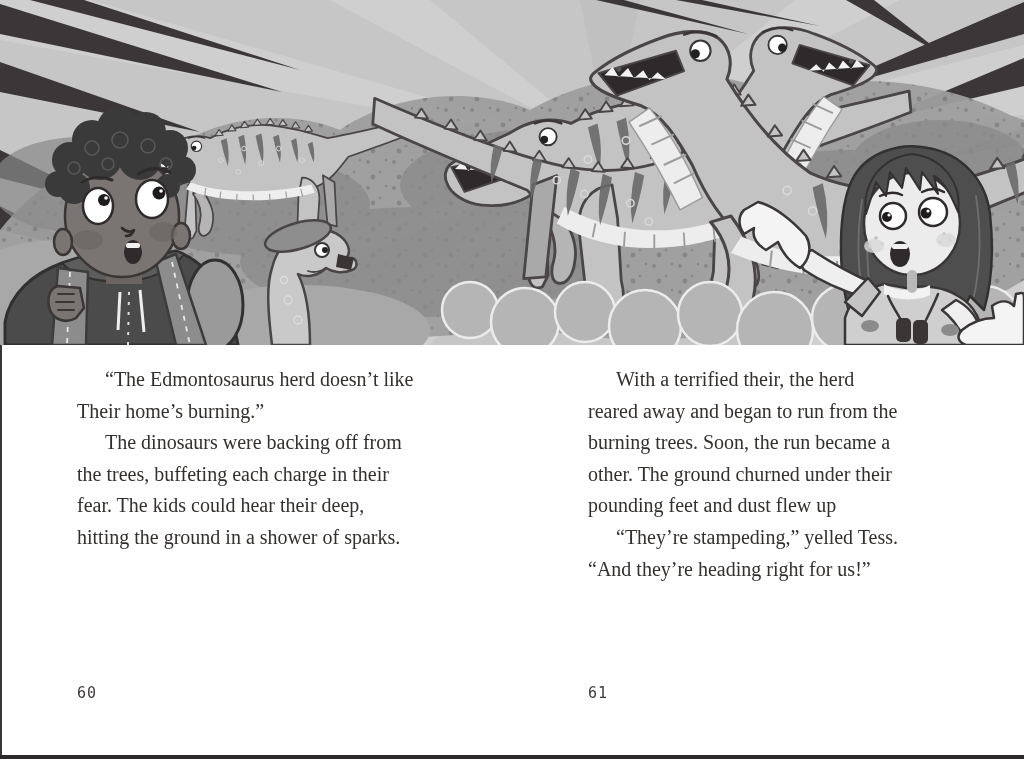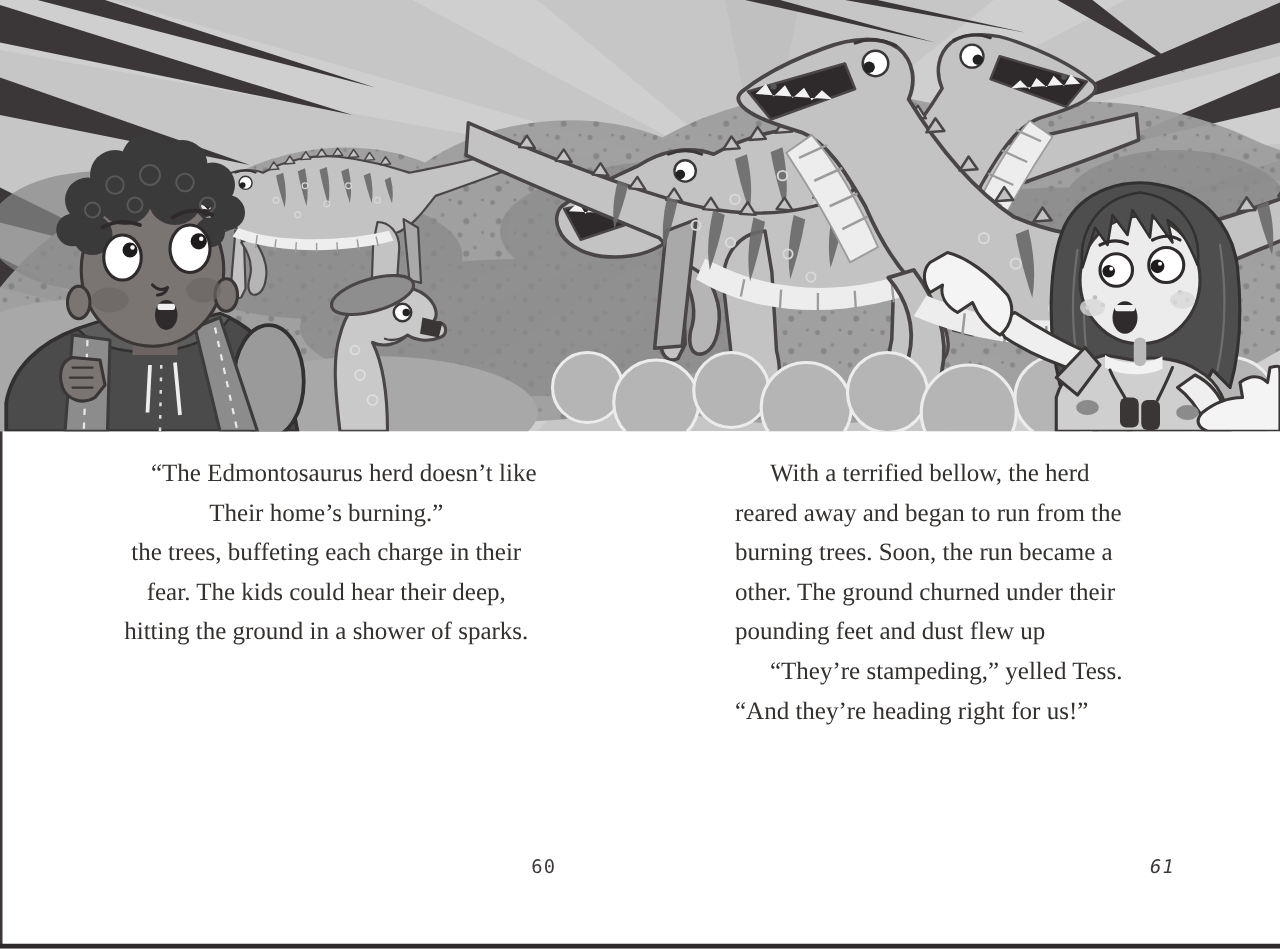--- a/index.html
+++ b/index.html
@@ -11,29 +11,29 @@
     background:var(--page_bg);overflow:hidden;
     font-family:"Liberation Serif",serif;
   }
   .illustration{position:absolute;top:0;left:0;width:1024px;height:345px;display:block;}
   .illustration path,.illustration ellipse,.illustration circle,.illustration polygon{
     stroke-linejoin:round;stroke-linecap:round;
   }
   .column{position:absolute;top:364px;font-size:20px;line-height:31.6px;color:var(--ink);}
   .column .line{white-space:nowrap;height:31.6px;}
   .column .line.indent{padding-left:28px;}
-  .col-left{left:77px;width:368px;text-align:center;}
+  .col-left{left:77px;width:368px;}
   .col-right{left:588px;width:352px;}
   .folio{
-    position:absolute;top:684px;text-align:right;
+    position:absolute;top:684px;text-align:left;
     font-family:"DejaVu Sans Mono",monospace;font-size:15px;color:var(--folio);
     letter-spacing:1px;
   }
   .folio-left{left:77px;width:368px;}
-  .folio-right{left:588px;width:352px;font-style:italic;}
+  .folio-right{left:588px;width:352px;}
   .page-edge{position:absolute;left:0;top:345px;width:1.5px;height:411px;background:#3b3738;}
   .footer-bar{position:absolute;left:0;top:755px;width:1024px;height:4px;background:var(--footer_bar);}
 </style>
 </head>
 <body>
 
 <div class="screen">
 
   <svg class="illustration" viewBox="0 0 1024 345" preserveAspectRatio="none" aria-hidden="true">
     <defs>
@@ -387,26 +387,27 @@
       <g fill="#8b8b8b">
         <ellipse cx="870" cy="326" rx="9" ry="6"></ellipse>
           <ellipse cx="950" cy="330" rx="9" ry="6"></ellipse>
       </g>
     </g>
   </svg>
 
   <div class="column col-left">
       <div class="line indent">“The Edmontosaurus herd doesn’t like</div>
       <div class="line">Their home’s burning.”</div>
+      <div class="line indent">The dinosaurs were backing off from</div>
       <div class="line">the trees, buffeting each charge in their</div>
       <div class="line">fear. The kids could hear their deep,</div>
       <div class="line">hitting the ground in a shower of sparks.</div>
     </div>
   <div class="column col-right">
-      <div class="line indent">With a terrified bellow, the herd</div>
+      <div class="line indent">With a terrified their, the herd</div>
       <div class="line">reared away and began to run from the</div>
       <div class="line">burning trees. Soon, the run became a</div>
       <div class="line">other. The ground churned under their</div>
       <div class="line">pounding feet and dust flew up</div>
       <div class="line indent">“They’re stampeding,” yelled Tess.</div>
       <div class="line">“And they’re heading right for us!”</div>
     </div>
 
   <div class="folio folio-left">60</div>
   <div class="folio folio-right">61</div>

